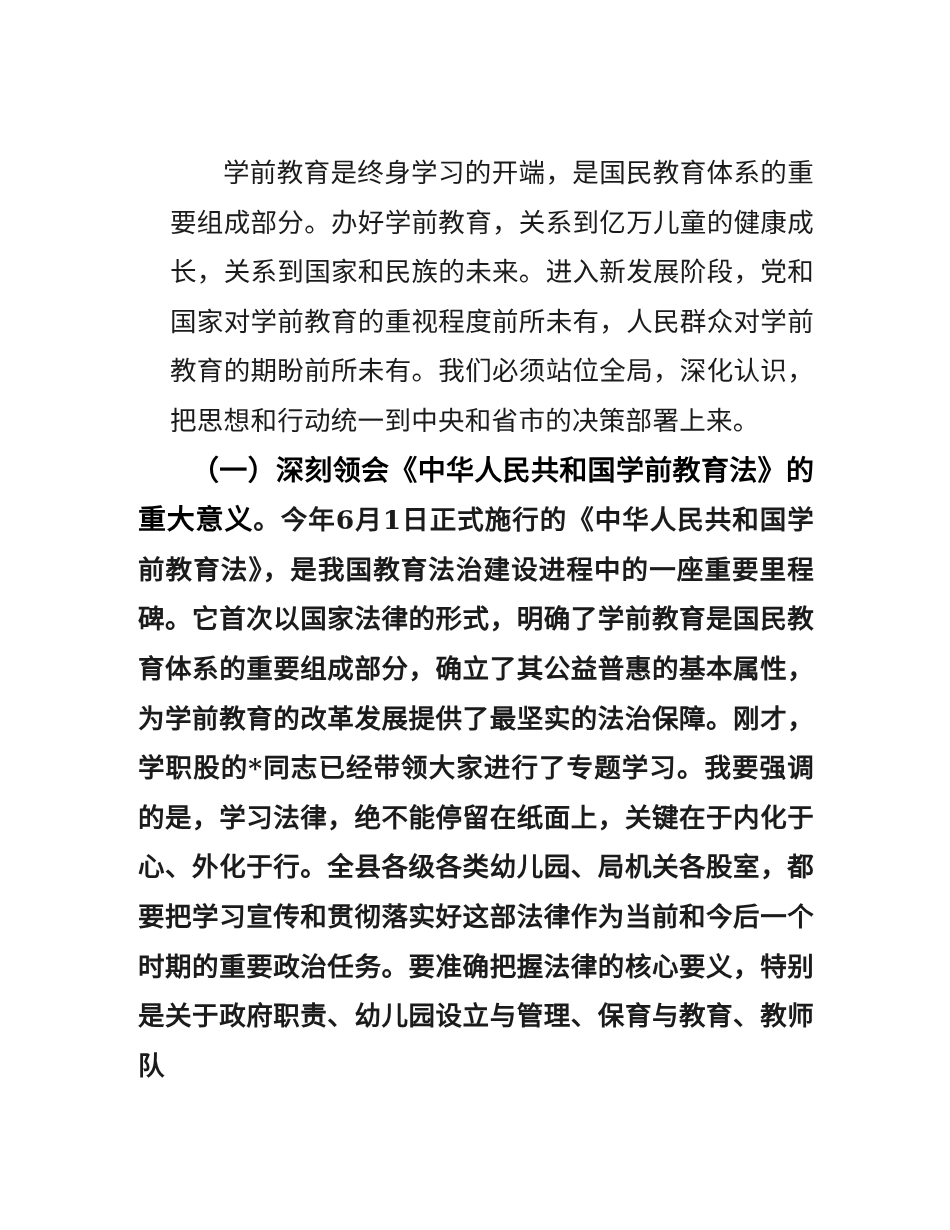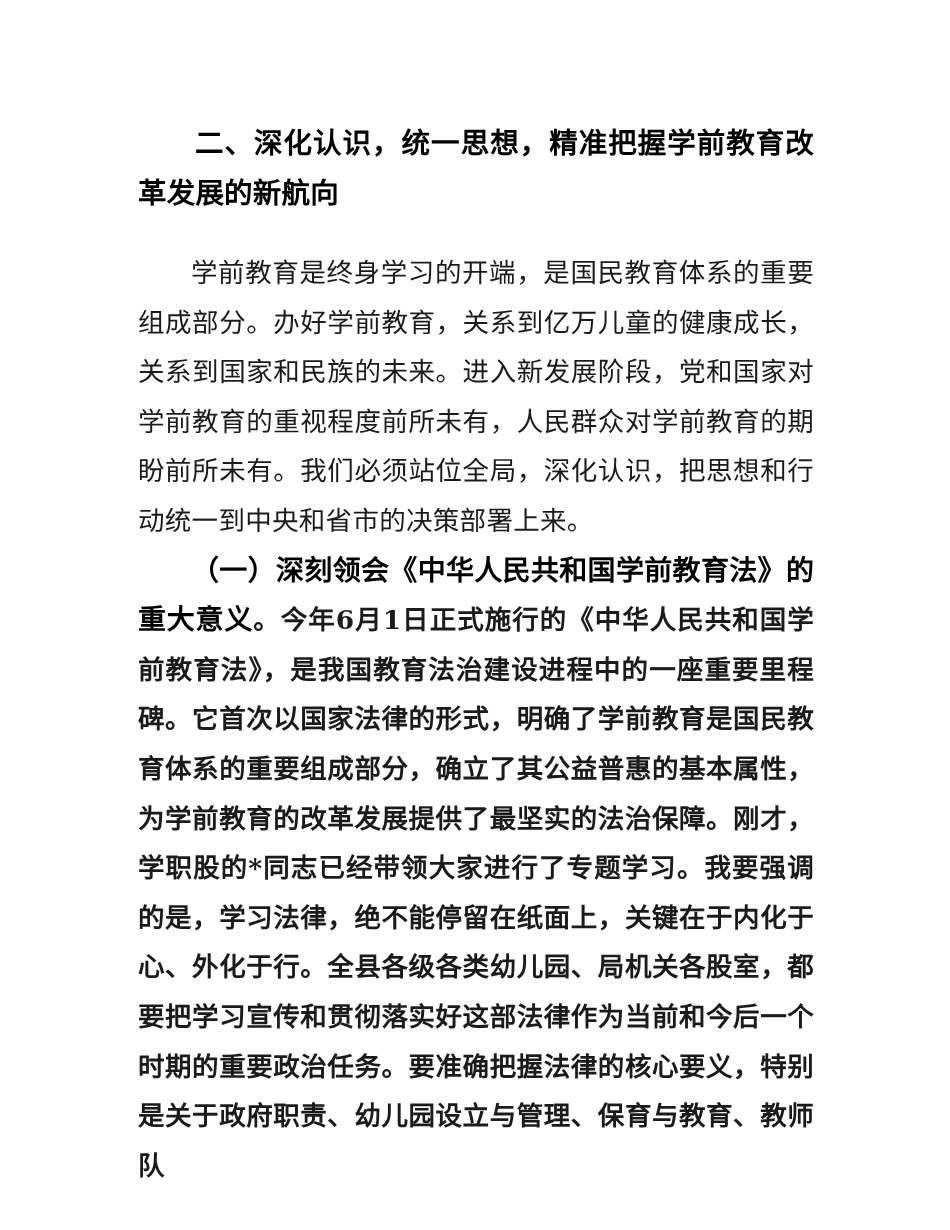--- a/index.html
+++ b/index.html
@@ -50,20 +50,21 @@
     text-indent: 53px;
     letter-spacing: 0.3px;
     text-align: justify;
     text-justify: inter-character;
     margin: 0;
     word-break: break-all;
   }
 
   .body-paragraph.first-body {
     margin-top: 30px;
+    margin-left: 32px;
   }
 
   .body-paragraph.subsection {
     margin-top: 0px;
   }
 
   
   .lead-bold {
     font-family: "Liberation Sans", "DejaVu Sans", sans-serif;
     font-weight: 700;
@@ -76,20 +77,19 @@
     font-family: "DejaVu Serif", "Liberation Serif", serif;
     font-weight: 700;
   }
 </style>
 </head>
 <body>
 
 <div class="page">
   <div class="page-body">
 
-    <h2 class="section-heading">二、深化认识，统一思想，精准把握学前教育改革发展的新航向</h2>
 
     <p class="body-paragraph first-body">学前教育是终身学习的开端，是国民教育体系的重要组成部分。办好学前教育，关系到亿万儿童的健康成长，关系到国家和民族的未来。进入新发展阶段，党和国家对学前教育的重视程度前所未有，人民群众对学前教育的期盼前所未有。我们必须站位全局，深化认识，把思想和行动统一到中央和省市的决策部署上来。</p>
 
     <p class="body-paragraph subsection"><span class="lead-bold">（一）深刻领会《中华人民共和国学前教育法》的重大意义</span><span class="run-normal">。今年6月1日正式施行的《中华人民共和国学前教育法》，是我国教育法治建设进程中的一座重要里程碑。它首次以国家法律的形式，明确了学前教育是国民教育体系的重要组成部分，确立了其公益普惠的基本属性，为学前教育的改革发展提供了最坚实的法治保障。刚才，学职股的*同志已经带领大家进行了专题学习。我要强调的是，学习法律，绝不能停留在纸面上，关键在于内化于心、外化于行。全县各级各类幼儿园、局机关各股室，都要把学习宣传和贯彻落实好这部法律作为当前和今后一个时期的重要政治任务。要准确把握法律的核心要义，特别是关于政府职责、幼儿园设立与管理、保育与教育、教师队</span></p>
 
   </div>
 </div>
 
 </body></html>

